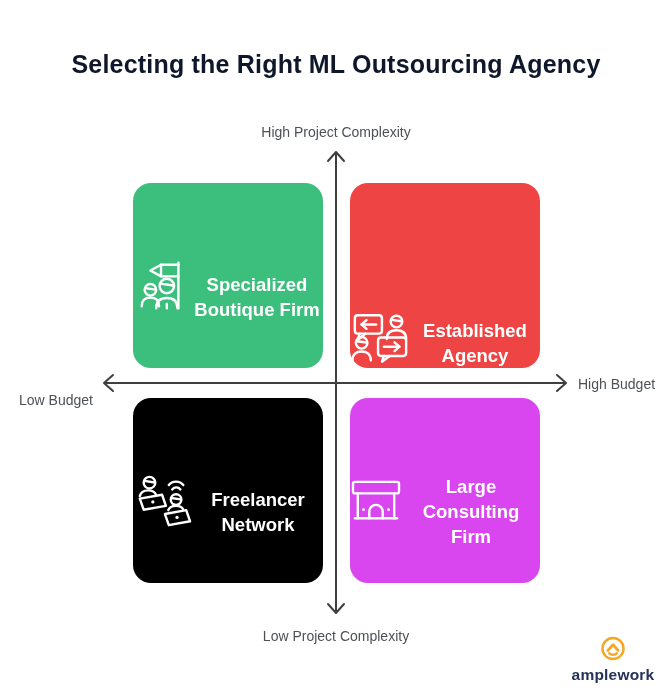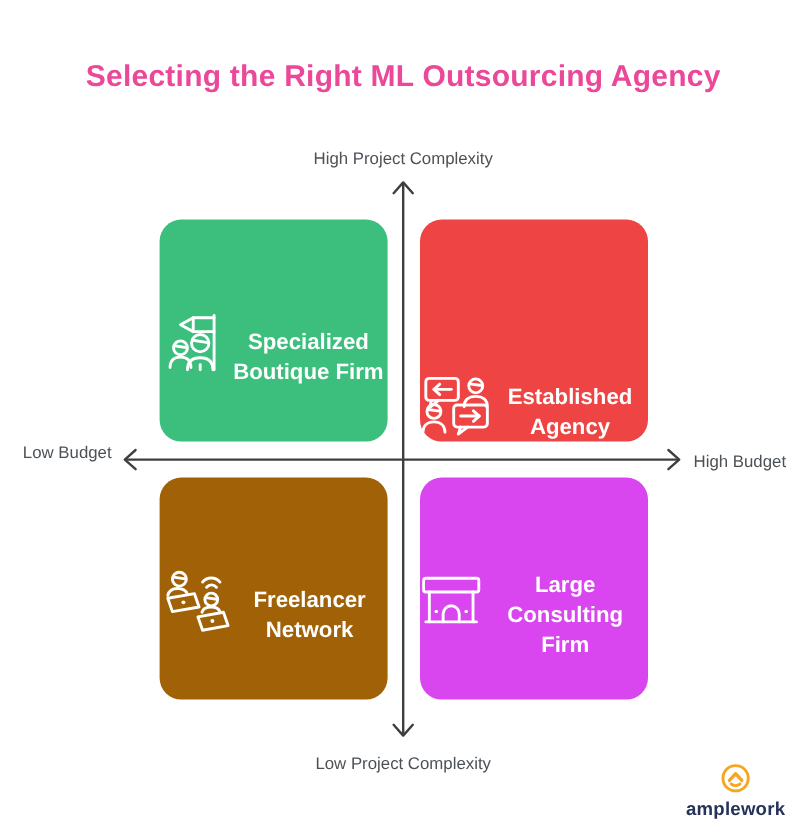--- a/index.html
+++ b/index.html
@@ -2,28 +2,28 @@
 <html><head>
 <meta charset="utf-8">
 <style>
   html,body{margin:0;padding:0;background:#fff;}
   .canvas{
     position:relative;width:672px;height:697px;background:#ffffff;overflow:hidden;
     font-family:"Liberation Sans","DejaVu Sans",sans-serif;
   }
   .title{
     position:absolute;left:0;right:0;top:50px;text-align:center;
-    font-size:25px;font-weight:700;color:#ec4899;letter-spacing:.2px;margin:0;
+    font-size:25px;font-weight:700;color:#0f172a;letter-spacing:.2px;margin:0;
   }
   .axis-label{
     position:absolute;font-size:14px;color:#4c5156;white-space:nowrap;
   }
   .axis-label.top{left:0;right:0;top:124px;text-align:center;}
   .axis-label.bottom{left:0;right:0;top:628px;text-align:center;}
-  .axis-label.left{top:369px;right:579px;text-align:right;}
+  .axis-label.left{top:392px;right:579px;text-align:right;}
   .axis-label.right{top:376px;left:578px;}
   .axes-svg{position:absolute;left:0;top:0;width:672px;height:697px;color:#3f3f3f;pointer-events:none;}
   .axes-svg *{stroke:currentColor;stroke-width:2;fill:none;stroke-linecap:round;stroke-linejoin:round;}
   .card{
     position:absolute;width:190px;height:185px;border-radius:18px;
     display:flex;flex-direction:row;align-items:center;box-sizing:border-box;padding-top:16px;
   }
   .card.q-tl{left:133px;top:183px;}
   .card.q-tr{left:350px;top:183px;}
   .card.q-bl{left:133px;top:398px;}
@@ -99,21 +99,21 @@
         <path d="M2.5 50.5 C2.5 44.5 6.5 41.5 12 41.5 C17.5 41.5 21.5 44.5 21.5 50.5"></path>
         <rect x="29" y="27" width="29" height="19" rx="3"></rect>
         <path d="M35 46 L33 52 L41 46"></path>
         <line x1="35" y1="36.5" x2="51" y2="36.5"></line>
         <path d="M46 32 L51 36.5 L46 41"></path>
       </svg>
     </span>
     <div class="card-label">Established Agency</div>
   </div>
 
-  <div class="card q-bl" style="background-color: #a16207;">
+  <div class="card q-bl" style="background-color: #000000;">
     <span class="icon">
       <svg width="60" height="58" viewBox="0 0 62 60">
         <circle cx="17" cy="11" r="6"></circle>
         <line x1="11.8" y1="9.2" x2="22.2" y2="10.8"></line>
         <path d="M7 25 C8 21 11 19 15.5 19 C20 19 23 21 24 24"></path>
         <path d="M7 27.5 L30 23.5 L34 35 L11 39 Z"></path>
         <circle cx="20.5" cy="31" r="1.7" fill="currentColor" stroke="none"></circle>
         <path d="M37 13.5 C40.5 8.8 48.5 8.8 52 13.5"></path>
         <path d="M40.5 18 C42.8 15.2 46.8 15.2 49 18"></path>
         <circle cx="44.5" cy="28.5" r="5.5"></circle>

